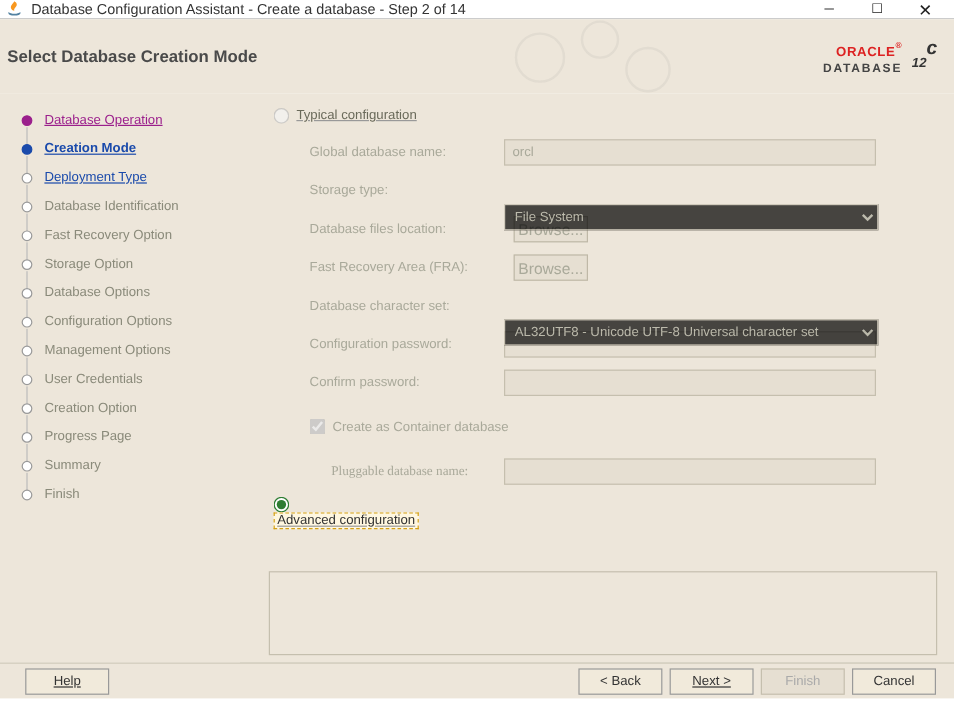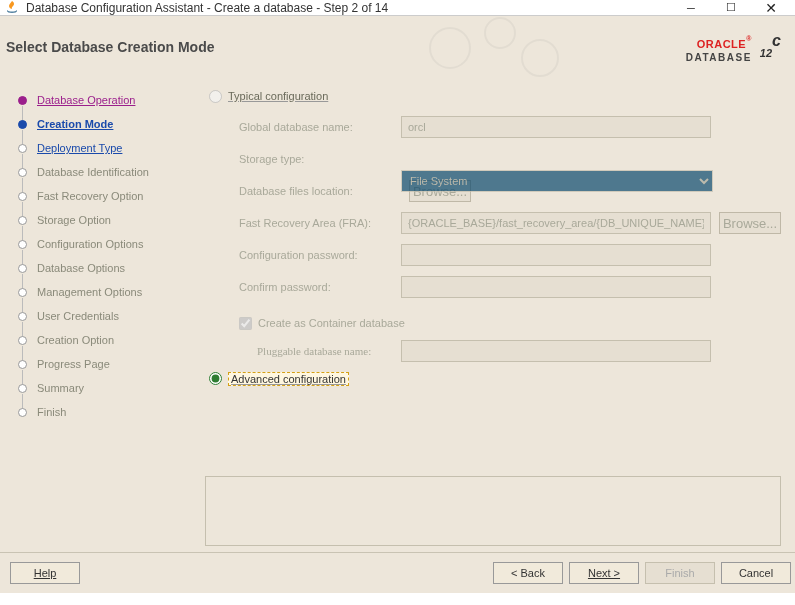--- a/index.html
+++ b/index.html
@@ -34,40 +34,40 @@
 .sidebar .step.link.blue .label { color: #1a4aab; text-decoration: underline; }
 .sidebar .step.active .label { color: #1a4aab; font-weight: bold; text-decoration: underline; }
 .sidebar .line { position: absolute; left: 4px; top: 18px; width: 1px; height: 16px; background: #bbb; z-index: 1; }
 .sidebar .step:last-child .line { display: none; }
 
 .main { flex: 1; padding: 6px 14px 6px 0; position: relative; }
 
 .radio-row { display: flex; align-items: flex-start; margin: 6px 0 8px 28px; color: #6a6a5a; }
 .radio-row input[type="radio"] { margin-right: 6px; }
 .radio-row .rlabel { text-decoration: underline; text-decoration-color: #999; }
-.radio-row.selected { color: #333; }
+.radio-row.selected { color: #333; flex-direction: column; }
 .radio-row.typical input[type="radio"] { accent-color: #888; }
 .radio-row.advanced input[type="radio"] { accent-color: #2e7d32; }
 .radio-row.advanced .rlabel { background: #fff7e0; border: 1px dashed #d4a017; padding: 0 2px; color: #333; }
 
 .form { margin-left: 58px; }
 .form .row { display: flex; align-items: center; height: 32px; }
 .form .row .flabel { width: 162px; color: #a9a99a; font-size: 11px; }
 .form .row input[type="text"], .form .row input[type="password"] { width: 310px; height: 22px; background: #e6dfd2; border: 1px solid #c5bfae; padding: 0 6px; color: #a9a99a; font-size: 11px; }
-.form .row select { width: 312px; height: 22px; background: #0c4a6e; border: 1px solid #c5bfae; color: #a9a99a; font-size: 11px; padding: 0 4px; margin-top: 44px; }
+.form .row select { width: 312px; height: 22px; background: #000000; border: 1px solid #c5bfae; color: #a9a99a; font-size: 11px; padding: 0 4px; margin-top: 44px; }
 .form .row .browse { margin-left: 8px; width: 62px; height: 22px; background: #e6dfd2; border: 1px solid #bfb8a7; color: #a9a99a; font-size: 13px; }
-.form .chk-row { display: flex; margin: 14px 0 6px 0; color: #a9a99a; }
+.form .chk-row { display: flex; align-items: center; margin: 14px 0 16px 0; color: #a9a99a; }
 .form .chk-row input { margin-right: 6px; accent-color: #888; }
 .form .sub-row { display: flex; align-items: center; margin-left: 18px; height: 30px; }
 .form .sub-row .flabel { width: 144px; color: #a9a99a; font-family: Liberation Serif, serif; }
 .form .sub-row input[type="text"] { width: 310px; height: 22px; background: #e6dfd2; border: 1px solid #c5bfae; padding: 0 6px; }
 
 .msgbox { position: absolute; left: 24px; right: 14px; bottom: 6px; height: 70px; background: #ede6da; border: 1px solid #c5bfae; }
 
-.footer { height: 41px; background: #ede6da; border-top: 1px solid #c9c3b3; display: flex; align-items: center; padding: 0 4px; }
+.footer { height: 30px; background: #ede6da; border-top: 1px solid #c9c3b3; display: flex; align-items: center; padding: 0 15px; }
 .footer .help { width: 70px; height: 22px; background: #f1eadb; border: 1px solid #999; }
 .footer .spacer { flex: 1; }
 .footer button.nav { width: 70px; height: 22px; margin-left: 6px; background: #f1eadb; border: 1px solid #999; color: #333; font-size: 11px; }
 .footer button.nav:disabled { color: #aaa; border-color: #c5bfae; background: #e6dfd2; }
 .footer button.nav u { text-decoration: underline; }
 </style>
 </head>
 <body>
 
 <div class="titlebar">
@@ -126,26 +126,26 @@
         <span class="label">Fast Recovery Option</span>
         <span class="line"></span>
       </div>
     <div class="step">
         <span class="bullet"></span>
         <span class="label">Storage Option</span>
         <span class="line"></span>
       </div>
     <div class="step">
         <span class="bullet"></span>
+        <span class="label">Database Options</span>
+        <span class="line"></span>
+      </div>
+    <div class="step">
+        <span class="bullet"></span>
         <span class="label">Configuration Options</span>
-        <span class="line"></span>
-      </div>
-    <div class="step">
-        <span class="bullet"></span>
-        <span class="label">Database Options</span>
         <span class="line"></span>
       </div>
     <div class="step">
         <span class="bullet"></span>
         <span class="label">Management Options</span>
         <span class="line"></span>
       </div>
     <div class="step">
         <span class="bullet"></span>
         <span class="label">User Credentials</span>
@@ -186,22 +186,25 @@
       <div class="row">
         <span class="flabel">Storage type:</span>
         <select disabled=""><option>File System</option></select>
       </div>
       <div class="row">
         <span class="flabel">Database files location:</span>
         <button class="browse" disabled="">Browse...</button>
       </div>
       <div class="row">
         <span class="flabel">Fast Recovery Area (FRA):</span>
-        <input type="text" disabled="" value="{ORACLE_BASE}/fast_recovery_area/{DB_UNIQUE_NAME}" style="">
         <button class="browse" disabled="">Browse...</button>
+      </div>
+      <div class="row">
+        <span class="flabel">Database character set:</span>
+        <select disabled=""><option>AL32UTF8 - Unicode UTF-8 Universal character set</option></select>
       </div>
       <div class="row">
         <span class="flabel">Configuration password:</span>
         <input type="password" disabled="" style="">
       </div>
       <div class="row">
         <span class="flabel">Confirm password:</span>
         <input type="password" disabled="" style="">
       </div>
       <label class="chk-row">

